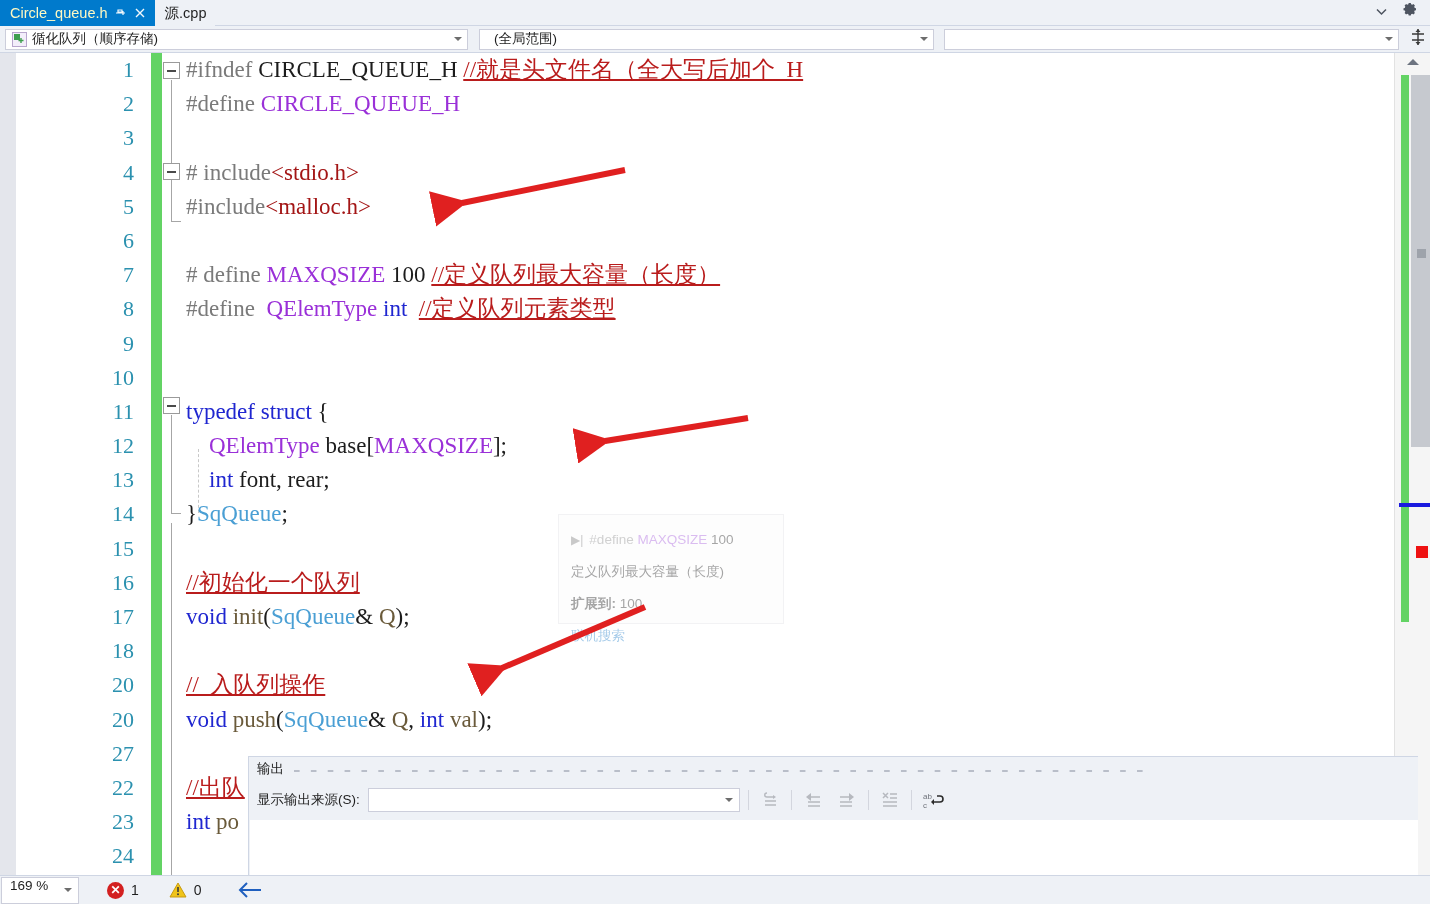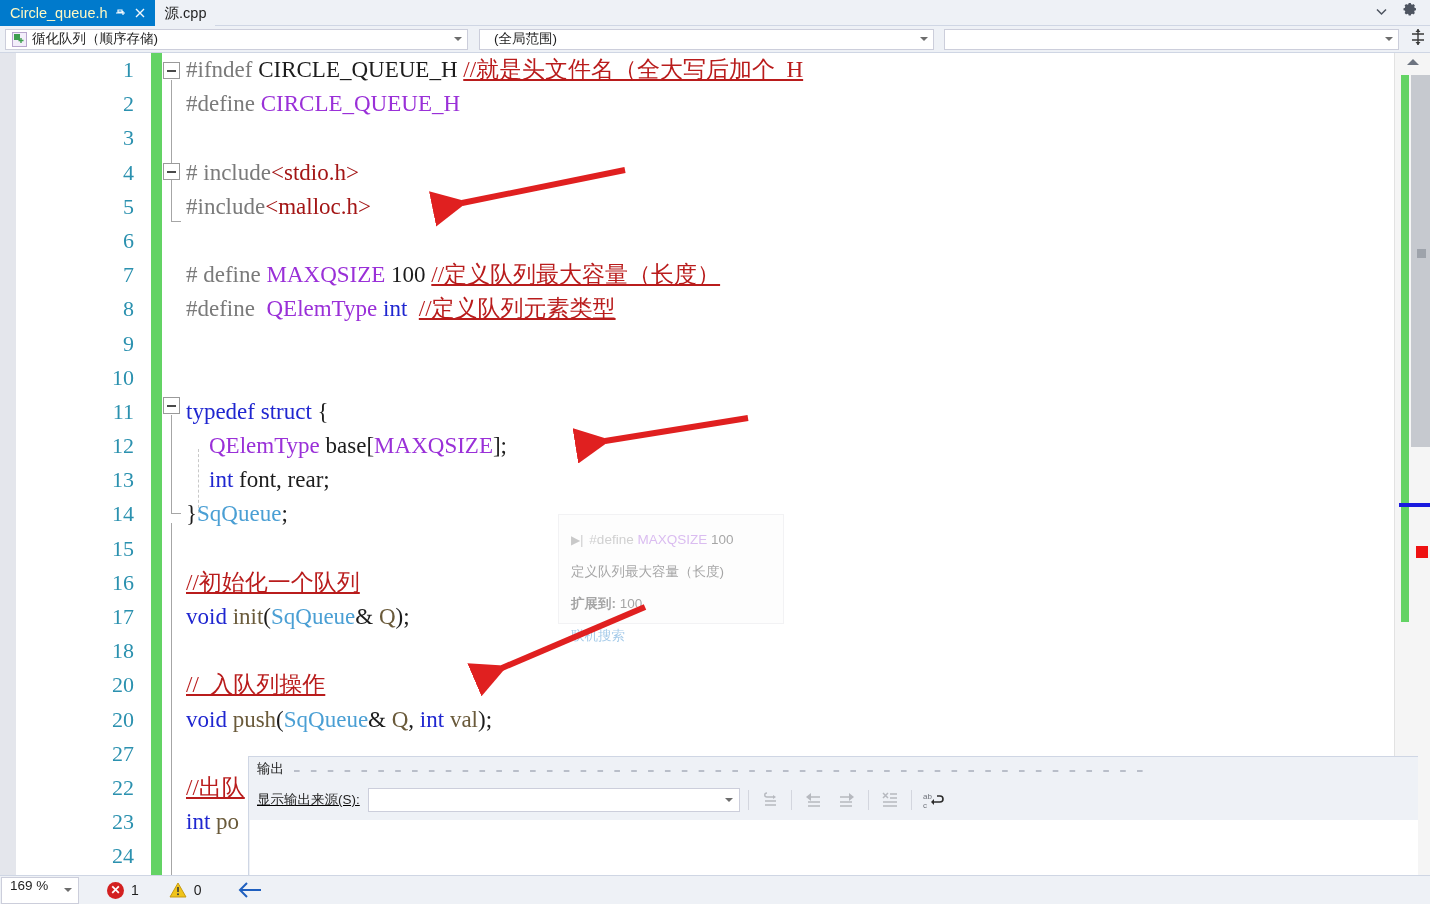--- a/index.html
+++ b/index.html
@@ -136,21 +136,21 @@
   .outpane{
     position:absolute; left:248px; top:740px; width:1170px; height:142px;
     background:#eef1f6; border:1px solid #cfd6e4; border-right:none;margin-top:16px;
   }
   .out-title{
     height:24px; display:flex; align-items:center; padding-left:8px; gap:10px;
   }
   .out-title .lbl{ font-size:13.5px; color:#1e1e1e; }
   .out-title .grip{ flex:1; height:10px; }
   .out-toolbar{
-    height:38px; display:flex; align-items:center; padding-left:8px; gap:8px;text-decoration:underline;
+    height:38px; display:flex; align-items:center; padding-left:8px; gap:8px;
   }
   .out-toolbar .lbl{ font-size:13.5px; color:#1e1e1e; }
   .out-combo{
     width:372px; height:24px; background:#ffffff; border:1px solid #cccedb;
     position:relative;
   }
   .out-combo .caret{
     position:absolute; right:6px; top:50%; transform:translateY(-50%);
     width:0;height:0;border-left:4px solid transparent;border-right:4px solid transparent;
     border-top:4px solid #6d6d6d;

